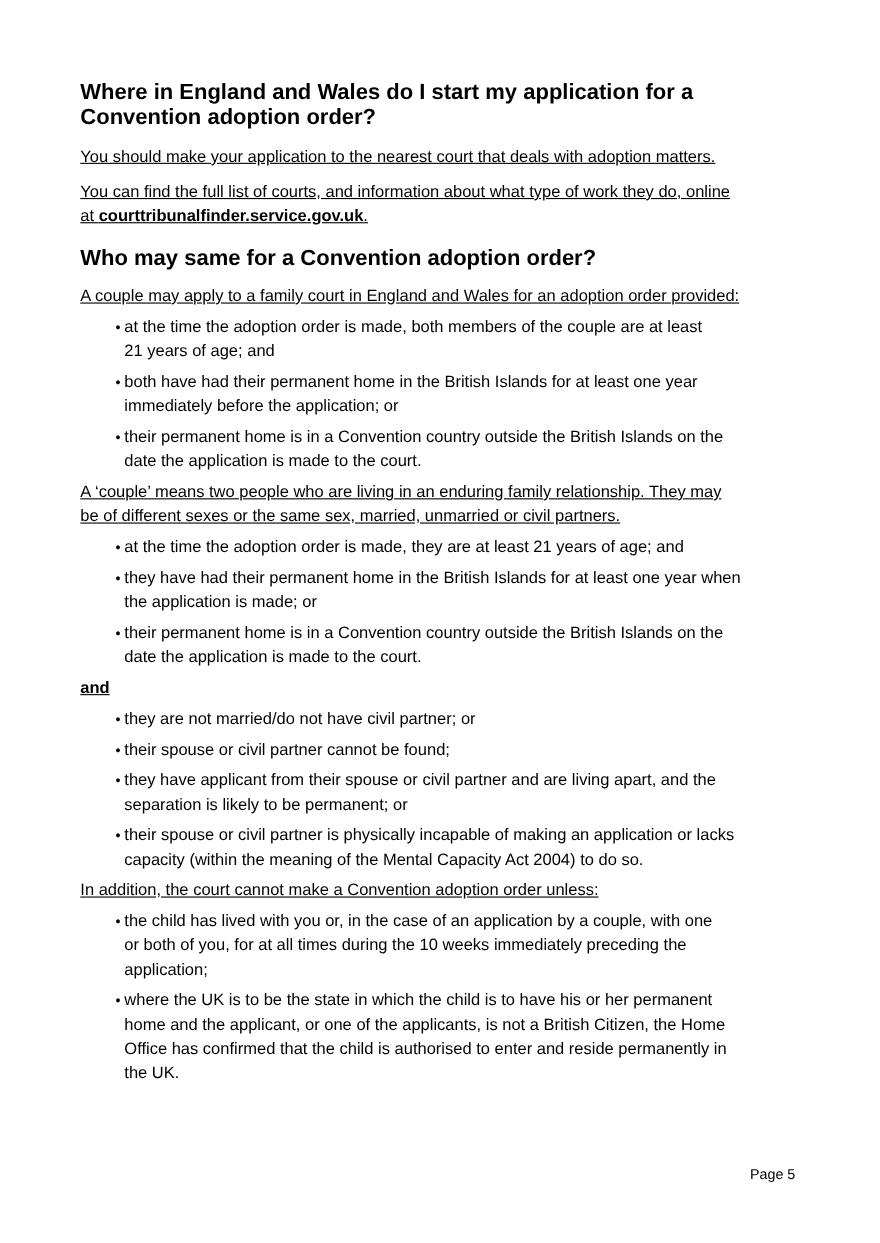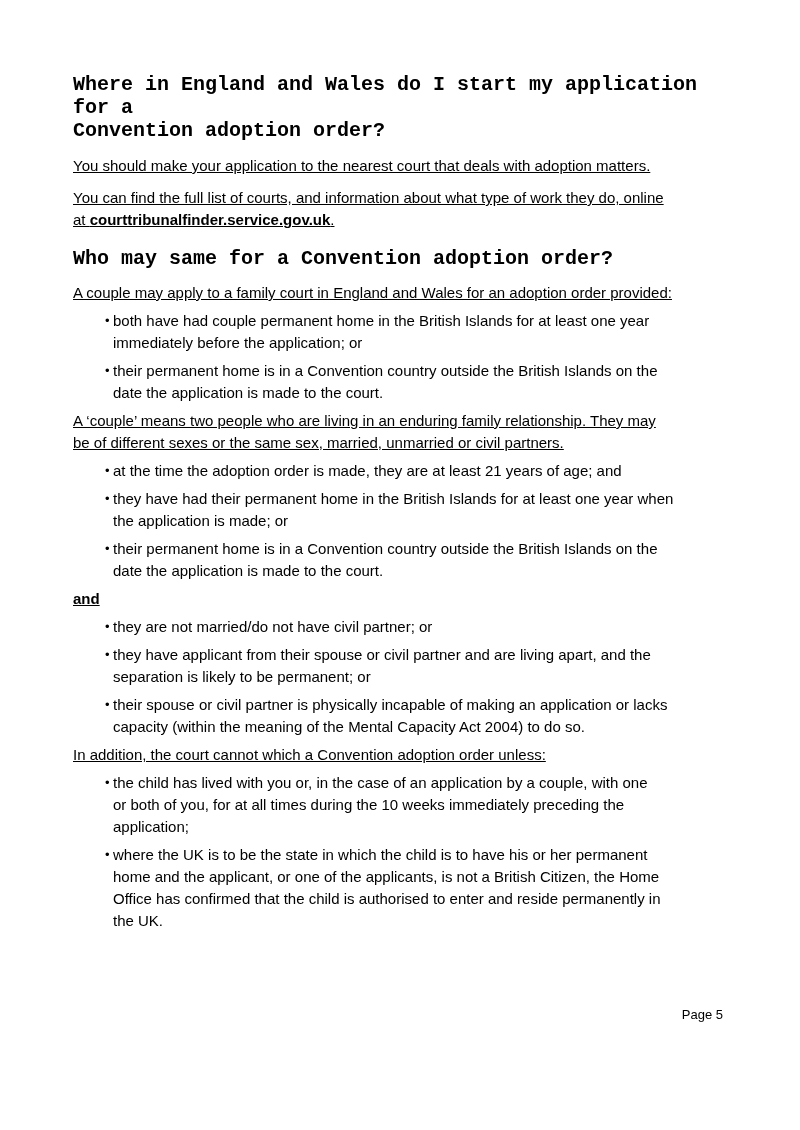--- a/index.html
+++ b/index.html
@@ -14,21 +14,21 @@
     box-sizing: border-box;
     padding: 73px 55px 0 73px;
     background: #ffffff;
     color: #000000;
     font-family: "Liberation Sans", sans-serif;
     font-size: 15px;
     line-height: 22px;
     overflow: hidden;
   }
   h1, h2 {
-    font-family: Liberation Mono, monospace;
+    font-family: Liberation Sans, sans-serif;
     font-weight: 700;
     font-size: 20px;
     line-height: 23px;
     margin: 0 0 13px 0;
     white-space: pre-line;
   }
   h2 {
     margin: 16px 0 12px 0;
   }
   p {
@@ -55,21 +55,21 @@
   }
   ul.bullet-list li::before {
     content: "\2022";
     position: absolute;
     left: 0;
     top: 0;
     font-size: 13px;
   }
   .page-footer {
     position: absolute;
-    top: 1007px;
+    top: 1060px;
     right: 77px;
     font-size: 13px;
     line-height: 16px;
     white-space: nowrap;
   }
 </style>
 </head>
 <body>
 
 <div class="page">
@@ -80,21 +80,23 @@
   <p>You should make your application to the nearest court that deals with adoption matters.</p>
 
   <p><span>You can find the full list of courts, and information about what type of work they do, online
 at </span><span class="bold-inline">courttribunalfinder.service.gov.uk</span><span>.</span></p>
 
   <h2>Who may same for a Convention adoption order?</h2>
 
   <p>A couple may apply to a family court in England and Wales for an adoption order provided:</p>
 
   <ul class="bullet-list">
-    <li>both have had couple permanent home in the British Islands for at least one year
+    <li>at the time the adoption order is made, both members of the couple are at least
+21 years of age; and</li>
+    <li>both have had their permanent home in the British Islands for at least one year
 immediately before the application; or</li>
     <li>their permanent home is in a Convention country outside the British Islands on the
 date the application is made to the court.</li>
   </ul>
 
   <p>A ‘couple’ means two people who are living in an enduring family relationship. They may
 be of different sexes or the same sex, married, unmarried or civil partners.</p>
 
 
   <ul class="bullet-list">
@@ -102,27 +104,28 @@
     <li>they have had their permanent home in the British Islands for at least one year when
 the application is made; or</li>
     <li>their permanent home is in a Convention country outside the British Islands on the
 date the application is made to the court.</li>
   </ul>
 
   <p class="connector">and</p>
 
   <ul class="bullet-list">
     <li>they are not married/do not have civil partner; or</li>
+    <li>their spouse or civil partner cannot be found;</li>
     <li>they have applicant from their spouse or civil partner and are living apart, and the
 separation is likely to be permanent; or</li>
     <li>their spouse or civil partner is physically incapable of making an application or lacks
 capacity (within the meaning of the Mental Capacity Act 2004) to do so.</li>
   </ul>
 
-  <p>In addition, the court cannot which a Convention adoption order unless:</p>
+  <p>In addition, the court cannot make a Convention adoption order unless:</p>
 
   <ul class="bullet-list">
     <li>the child has lived with you or, in the case of an application by a couple, with one
 or both of you, for at all times during the 10 weeks immediately preceding the
 application;</li>
     <li>where the UK is to be the state in which the child is to have his or her permanent
 home and the applicant, or one of the applicants, is not a British Citizen, the Home
 Office has confirmed that the child is authorised to enter and reside permanently in
 the UK.</li>
   </ul>

